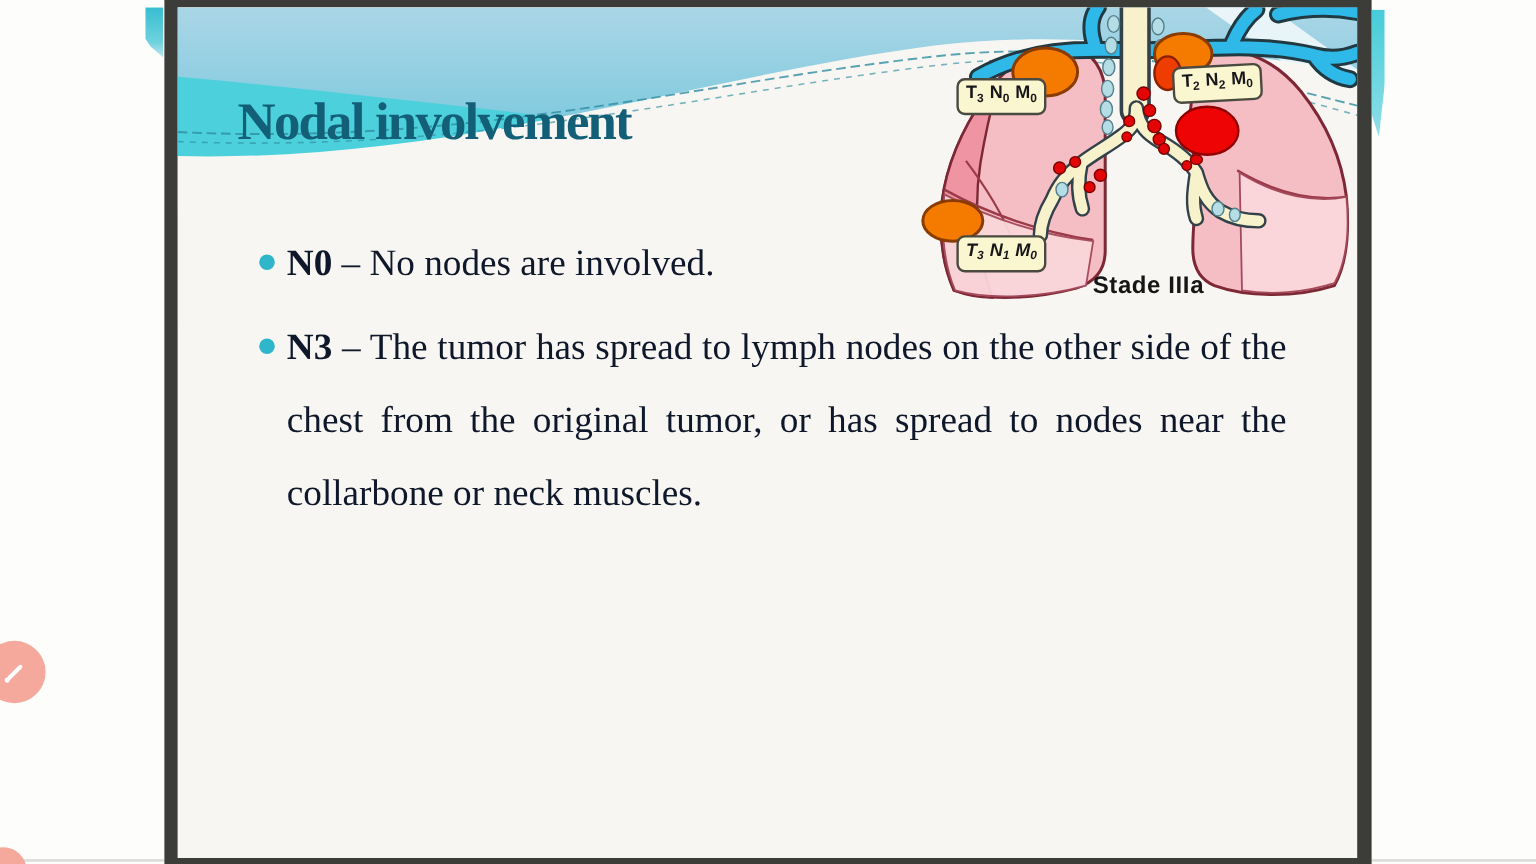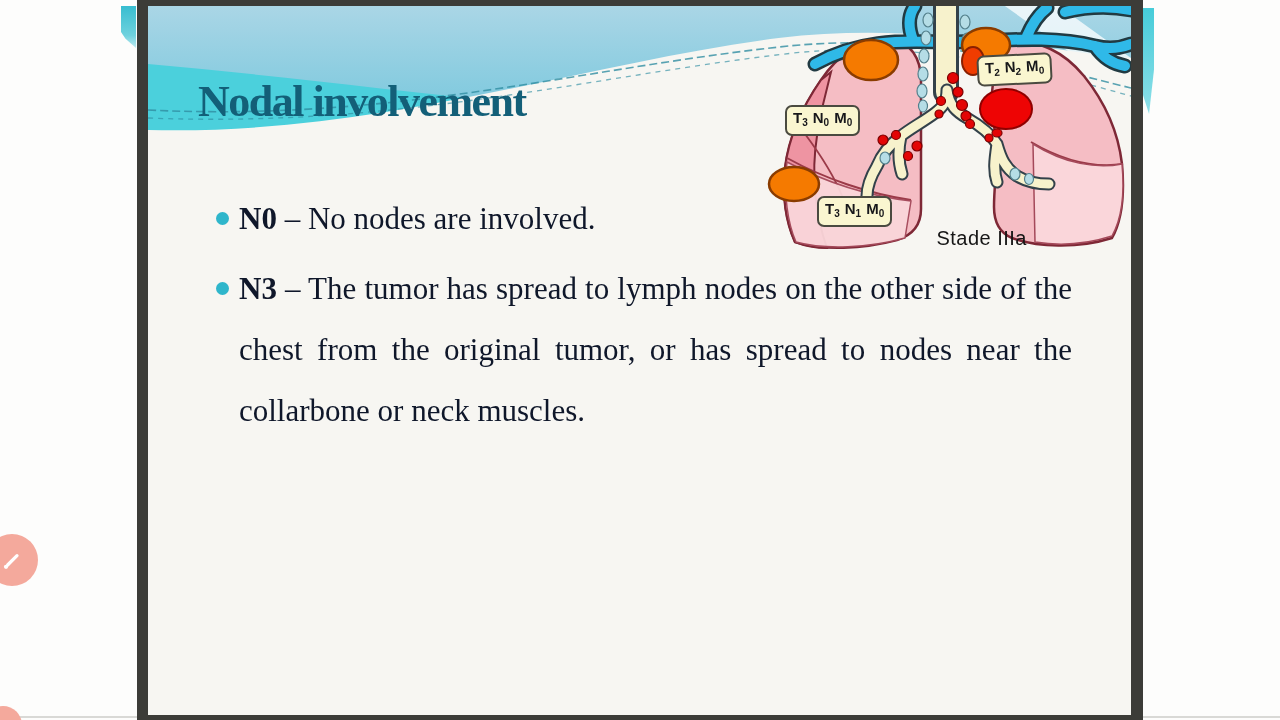--- a/index.html
+++ b/index.html
@@ -36,25 +36,25 @@
     color:#135f78; white-space:nowrap; }
 
   
   .diagram { position:absolute; right:0; top:0; width:366px; height:258px; z-index:3; }
   .diagram svg { position:absolute; left:0; top:0; width:366px; height:258px; }
   .tnm { position:absolute; background:#faf6d0; border:2px solid #4a4a40; border-radius:7px;
     padding:0 6px 1px 6px; font-family:"Liberation Sans", sans-serif; font-weight:bold;
     font-size:15px; color:#17171a; white-space:nowrap; line-height:21px; }
   .tnm sub { font-size:10px; vertical-align:-3px; }
   .tnm .g { margin-left:5px; }
-  .tnm-0 { left:20px; top:59px;margin-top:40px; }
+  .tnm-0 { left:32px; top:59px; }
   .tnm-1 { left:212px; top:48px; transform:rotate(-3deg); }
-  .tnm-2 { left:52px; top:190px; }
-  .diagram-caption { position:absolute; left:122px; top:221px; width:140px; text-align:right;
-    font-family:"Liberation Sans", sans-serif; font-weight:normal; font-size:20px; color:#161616;
+  .tnm-2 { left:32px; top:190px;font-style:italic; }
+  .diagram-caption { position:absolute; left:122px; top:221px; width:140px; text-align:center;
+    font-family:"Liberation Sans", sans-serif; font-weight:bold; font-size:20px; color:#161616;
     letter-spacing:0.5px; }
 
   
   .bullets { position:absolute; left:91px; top:182px; width:833px; z-index:2; list-style:none; }
   .bullets li { position:relative; font-size:31px; line-height:61px; color:#0f172a;
     text-align:justify; margin-bottom:9px; }
   .bullets .dot { position:absolute; left:-23px; top:24px; width:13px; height:13px;
     border-radius:50%; background:#2fb6cb; }
   .bullets .term { font-weight:bold; }
 </style>

